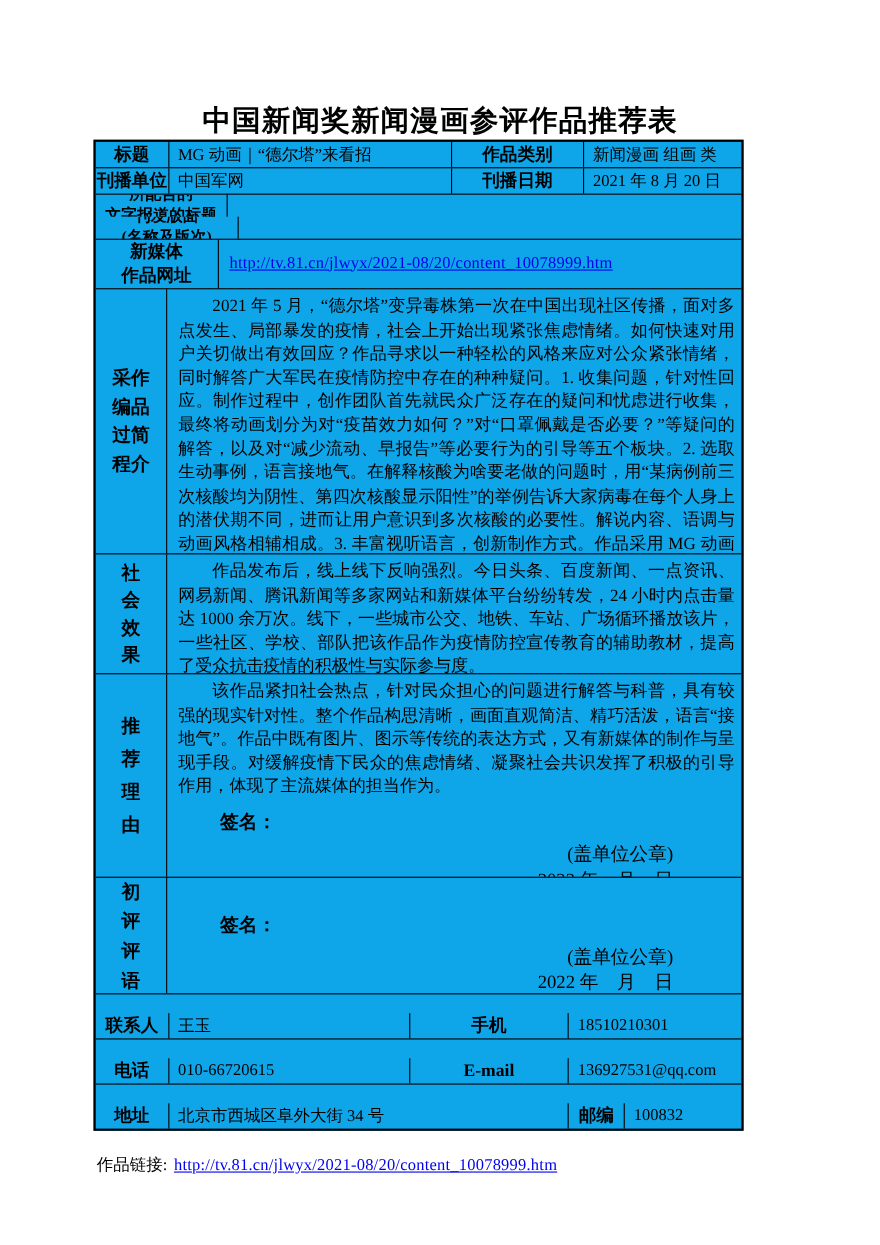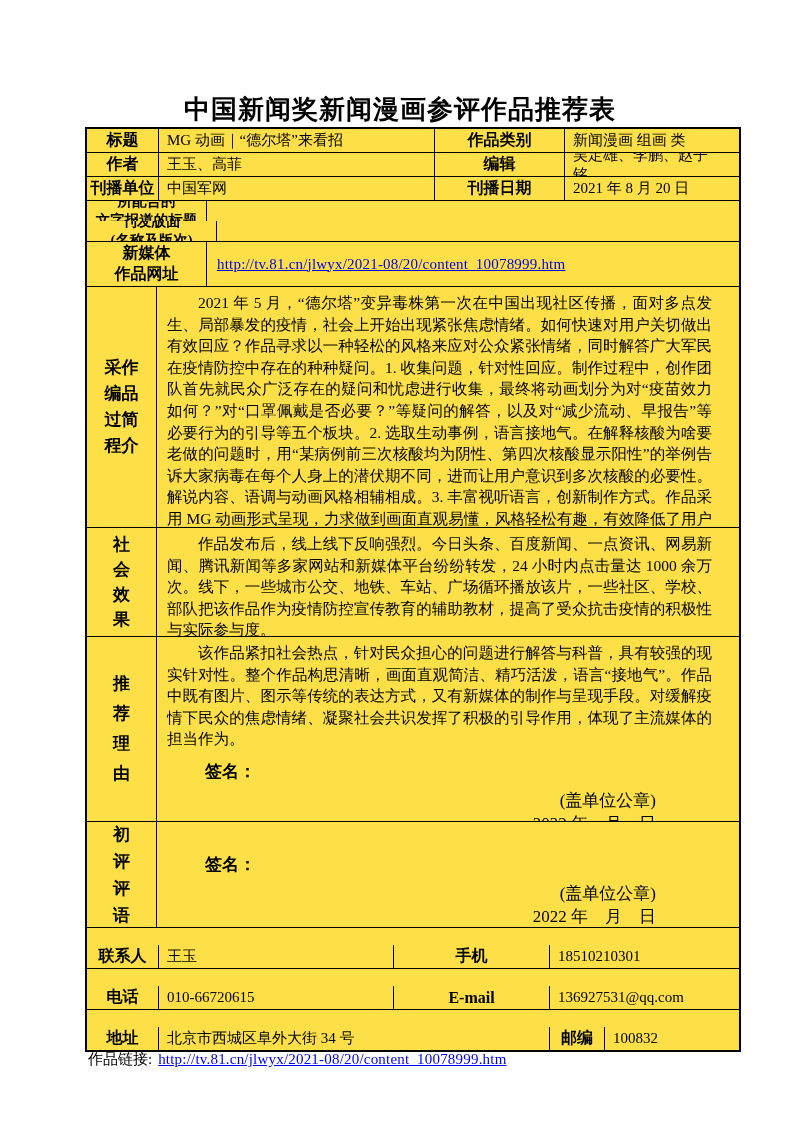--- a/index.html
+++ b/index.html
@@ -7,22 +7,22 @@
     width:800px;height:1132px;background:#ffffff;color:#000;
     font-family:"Liberation Serif","DejaVu Serif",serif;
     position:relative;overflow:hidden;
   }
   .page{position:absolute;inset:0;}
   .doc-title{
     position:absolute;top:92px;left:0;width:800px;text-align:center;
     font-size:26px;font-weight:bold;letter-spacing:1px;
   }
   .tbl{
-    position:absolute;left:85px;top:127px;width:656px;
-    border:2px solid #000;box-sizing:border-box;background:#fde047;
+    position:absolute;left:85px;top:127px;width:591px;
+    border:2px solid #000;box-sizing:border-box;background:#0ea5e9;
   }
   .row{display:flex;border-bottom:1px solid #000;}
   .row:last-child{border-bottom:none;}
   .cell{
     border-right:1px solid #000;box-sizing:border-box;overflow:hidden;
     display:flex;align-items:center;
   }
   .cell:last-child{border-right:none;}
   .label{font-weight:bold;justify-content:center;text-align:center;font-size:16px;}
   .label.small{font-size:14.5px;line-height:19px;}
@@ -70,26 +70,20 @@
 
   <div class="tbl">
 
     <div class="row h-r1">
       <div class="cell label w72">标题</div>
       <div class="cell value w276">MG 动画｜“德尔塔”来看招</div>
       <div class="cell label w130">作品类别</div>
       <div class="cell value w153">新闻漫画 组画 类</div>
     </div>
 
-    <div class="row h-r1">
-      <div class="cell label w72">作者</div>
-      <div class="cell value w276">王玉、高菲</div>
-      <div class="cell label w130">编辑</div>
-      <div class="cell value w153">吴定雄、李鹏、赵子铭</div>
-    </div>
 
     <div class="row h-r1">
       <div class="cell label w72">刊播单位</div>
       <div class="cell value w276">中国军网</div>
       <div class="cell label w130">刊播日期</div>
       <div class="cell value w153">2021 年 8 月 20 日</div>
     </div>
 
     <div class="row h-r4">
       <div class="cell label small ml w120">所配合的

